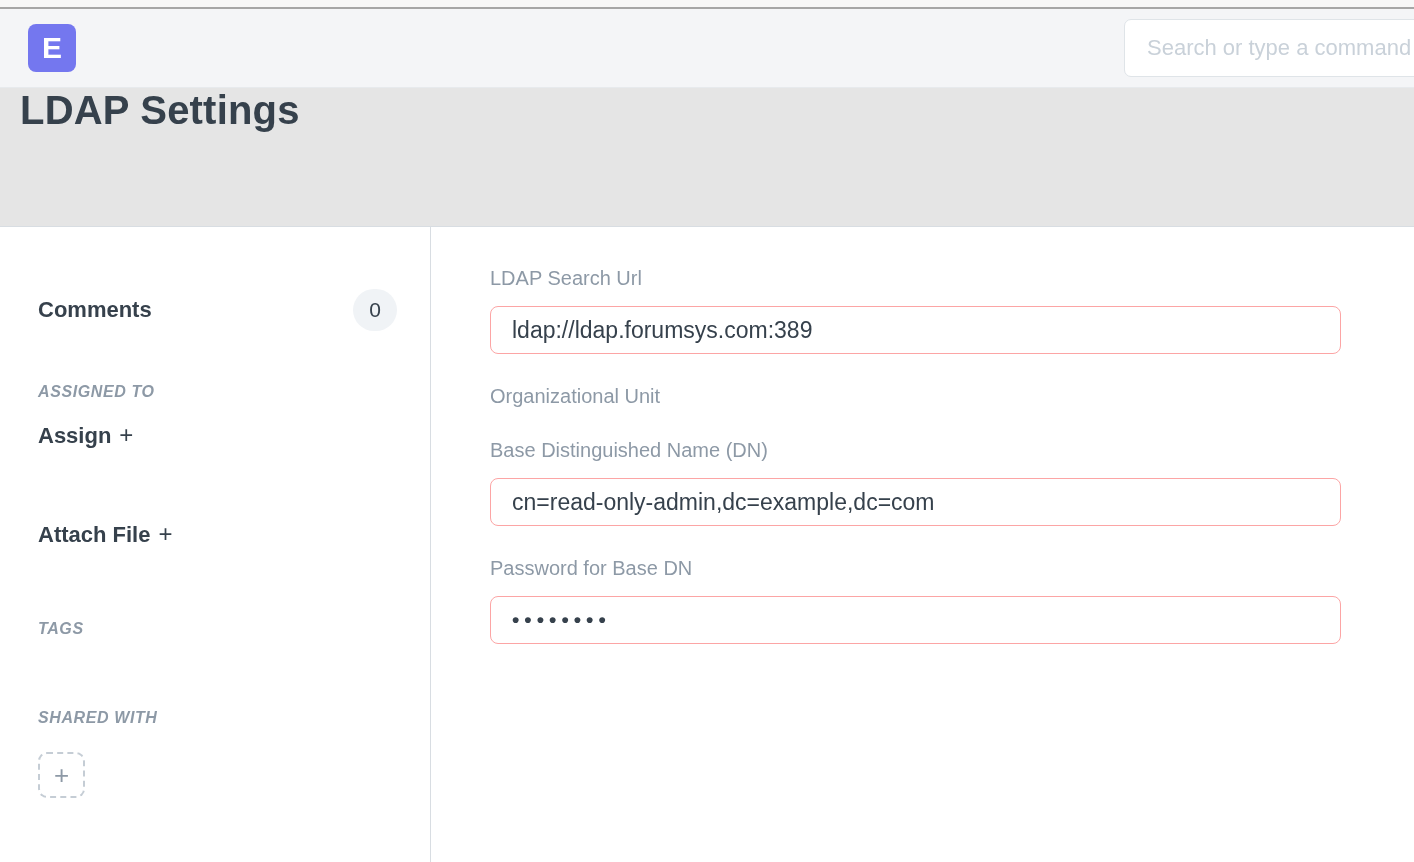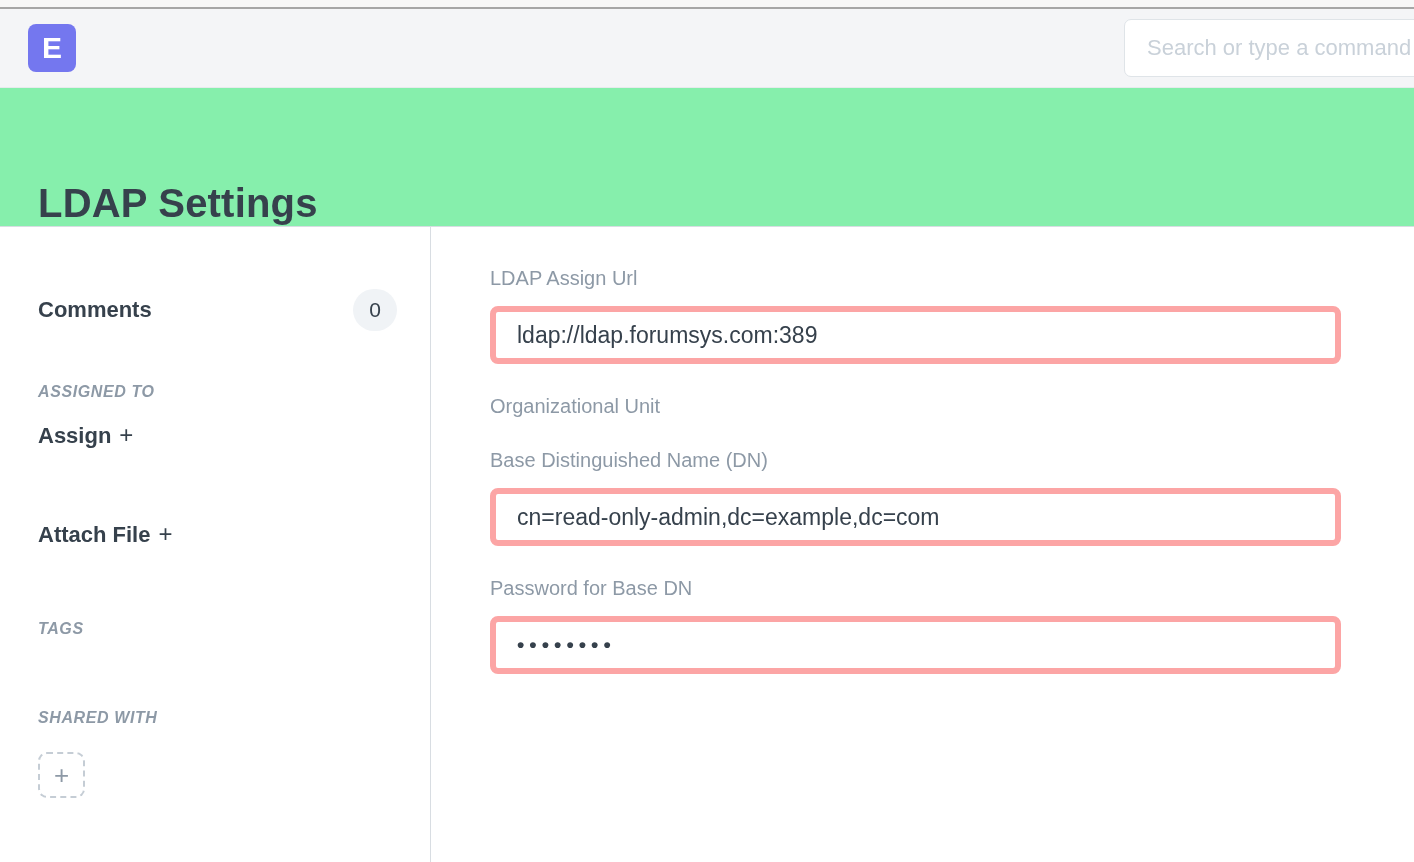--- a/index.html
+++ b/index.html
@@ -17,22 +17,22 @@
               color:#ffffff; font-size:30px; font-weight:bold;
               display:flex; align-items:center; justify-content:center;
               cursor:pointer; }
   .global-search { position:absolute; left:1124px; top:10px; width:430px; height:58px;
                    background:#ffffff; border:1px solid #dfe4e8; border-radius:7px;
                    padding:0 22px; font-size:22px; color:#36414c; outline:none;
                    font-family:"Liberation Sans","DejaVu Sans",sans-serif; }
   .global-search::placeholder { color:#c9d1d9; }
 
   
-  .title-bar { height:139px; display:flex; align-items:flex-end; padding-left:38px;
-               border-bottom:1px solid #d8dde2; background:#86efac; }
+  .title-bar { height:139px; display:flex; align-items:flex-start; padding-left:20px;
+               border-bottom:1px solid #d8dde2; background:#e5e5e5; }
   .page-title { font-size:40px; font-weight:600; color:#36414c; letter-spacing:0.2px; }
 
   
   .content { display:flex; align-items:stretch; }
 
   
   .sidebar { width:430px; flex:0 0 430px; padding:62px 33px 0 38px; }
   .comments-row { display:flex; justify-content:space-between; align-items:center;
                   margin-bottom:52px; cursor:pointer;gap:36px; }
   .comments-label { font-size:22px; font-weight:bold; color:#36414c; }
@@ -51,22 +51,22 @@
                    display:flex; align-items:center; justify-content:center;
                    cursor:pointer; }
 
   
   .form-area { flex:1 1 auto; border-left:1px solid #d8dde2;
                border-bottom:1px solid #d8dde2; padding:40px 0 49px 59px; }
   .field-group { margin-bottom:31px; }
   .field-group:last-child { margin-bottom:12px; }
   .field-label { display:block; font-size:20px; color:#8d99a6; line-height:23px;
                  margin-bottom:16px; }
-  .field-input { width:851px; height:58px; background:#ffffff;
-                 border:6px solid #fca5a5; border-radius:8px; padding:0 21px;
+  .field-input { width:851px; height:48px; background:#ffffff;
+                 border:1px solid #fca5a5; border-radius:8px; padding:0 21px;
                  font-size:23px; color:#36414c; outline:none;
                  font-family:"Liberation Sans","DejaVu Sans",sans-serif; }
   .field-input.password { font-size:21px; letter-spacing:5px; font-weight:bold; }
 </style>
 </head>
 <body>
 
 <div class="top-strip"></div>
 
 <header class="navbar">
@@ -111,21 +111,21 @@
       <button class="share-add-btn">
         <span>+</span>
       </button>
     </div>
 
   </aside>
 
   <main class="form-area">
 
     <div class="field-group">
-      <label class="field-label">LDAP Assign Url</label>
+      <label class="field-label">LDAP Search Url</label>
       <input class="field-input" type="text" value="ldap://ldap.forumsys.com:389" style="">
     </div>
 
     <div class="field-group">
       <label class="field-label">Organizational Unit</label>
     </div>
 
     <div class="field-group">
       <label class="field-label">Base Distinguished Name (DN)</label>
       <input class="field-input" type="text" value="cn=read-only-admin,dc=example,dc=com" style="">

